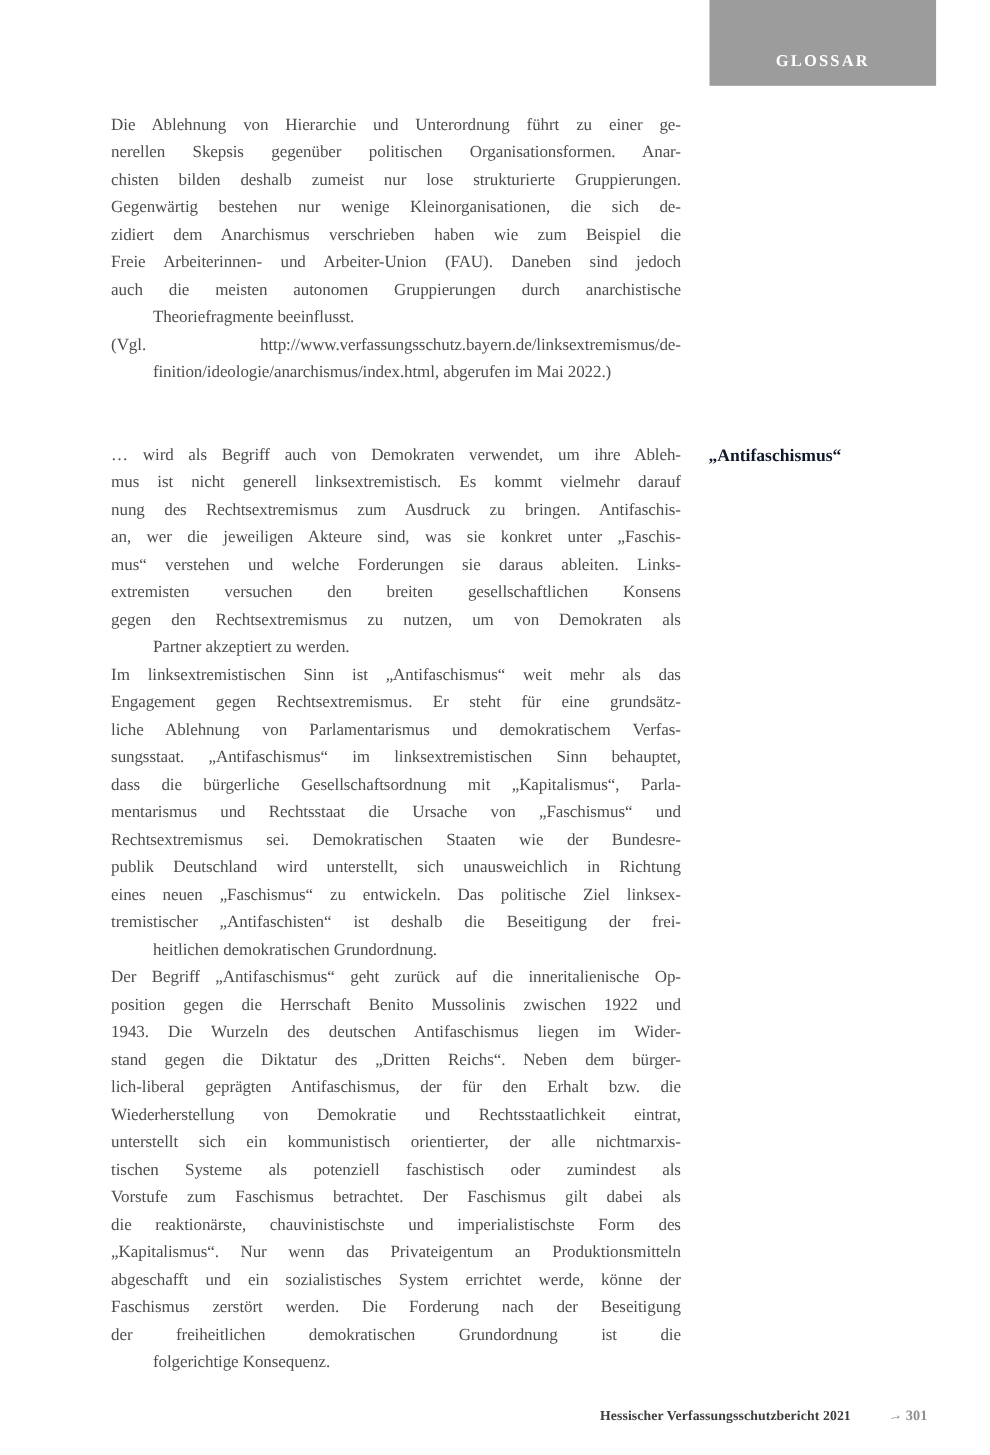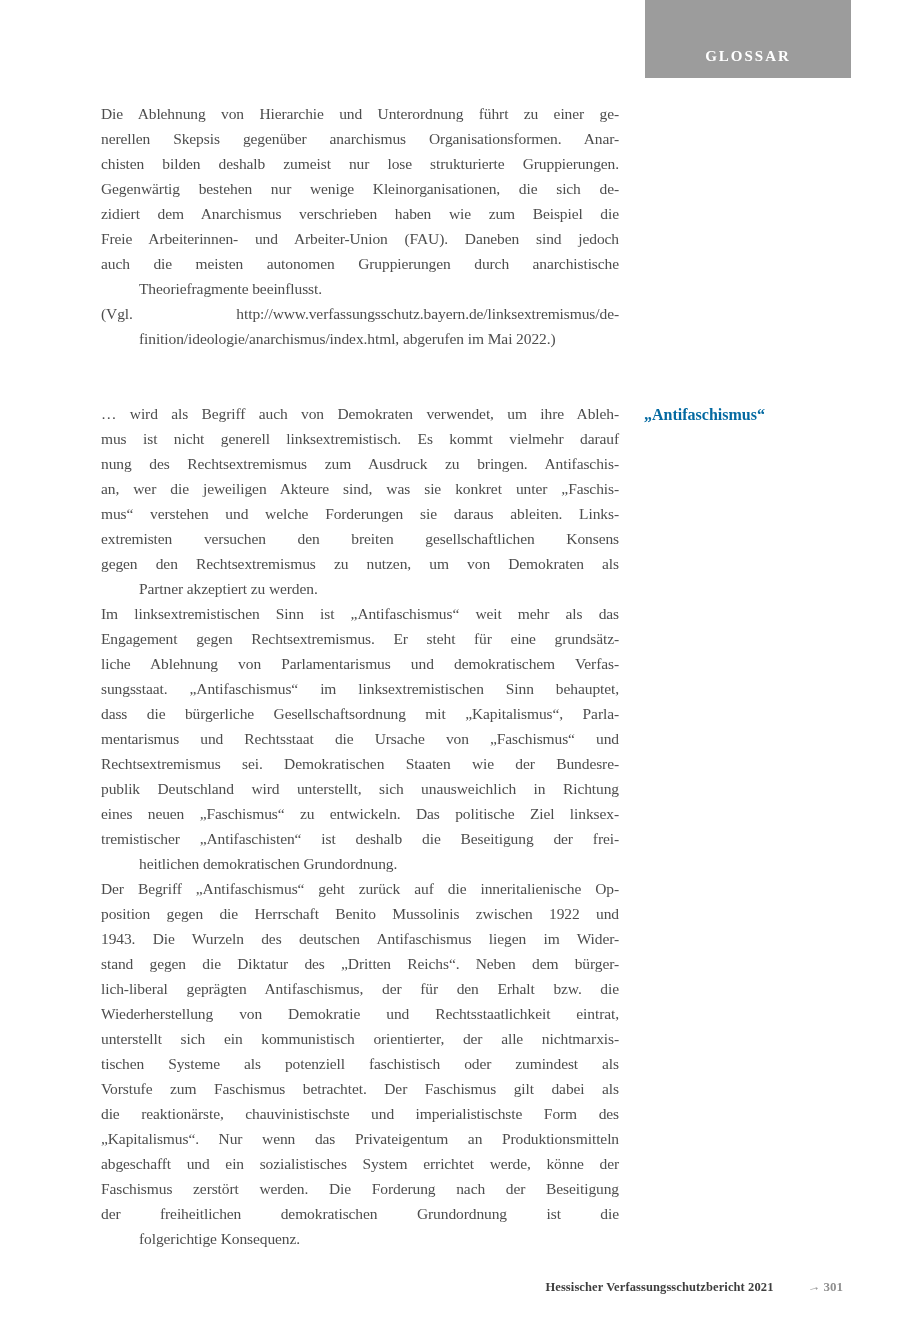--- a/index.html
+++ b/index.html
@@ -57,21 +57,21 @@
 
   
   .term {
     position: absolute;
     left: 543px;
     top: 1px;
     white-space: nowrap;
     font-weight: bold;
     font-size: 16px;
     letter-spacing: 0;
-    color: #0369a1;
+    color: #0f172a;
   }
 
   
   .footer {
     position: absolute;
     top: 1280px;
     right: 57px;
     display: flex;
     align-items: baseline;
     gap: 33px;
@@ -103,21 +103,21 @@
 <div class="page">
 
   <div class="glossar-box">
     <span>GLOSSAR</span>
   </div>
 
   <div class="column">
       <section class="entry">
         <div class="para">
           <div class="line">Die Ablehnung von Hierarchie und Unterordnung führt zu einer ge-</div>
-          <div class="line">nerellen Skepsis gegenüber anarchismus Organisationsformen. Anar-</div>
+          <div class="line">nerellen Skepsis gegenüber politischen Organisationsformen. Anar-</div>
           <div class="line">chisten bilden deshalb zumeist nur lose strukturierte Gruppierungen.</div>
           <div class="line">Gegenwärtig bestehen nur wenige Kleinorganisationen, die sich de-</div>
           <div class="line">zidiert dem Anarchismus verschrieben haben wie zum Beispiel die</div>
           <div class="line">Freie Arbeiterinnen- und Arbeiter-Union (FAU). Daneben sind jedoch</div>
           <div class="line">auch die meisten autonomen Gruppierungen durch anarchistische</div>
           <div class="line last">Theoriefragmente beeinflusst.</div>
         </div>
         <div class="para">
           <div class="line">(Vgl. http://www.verfassungsschutz.bayern.de/linksextremismus/de-</div>
           <div class="line last">finition/ideologie/anarchismus/index.html, abgerufen im Mai 2022.)</div>

